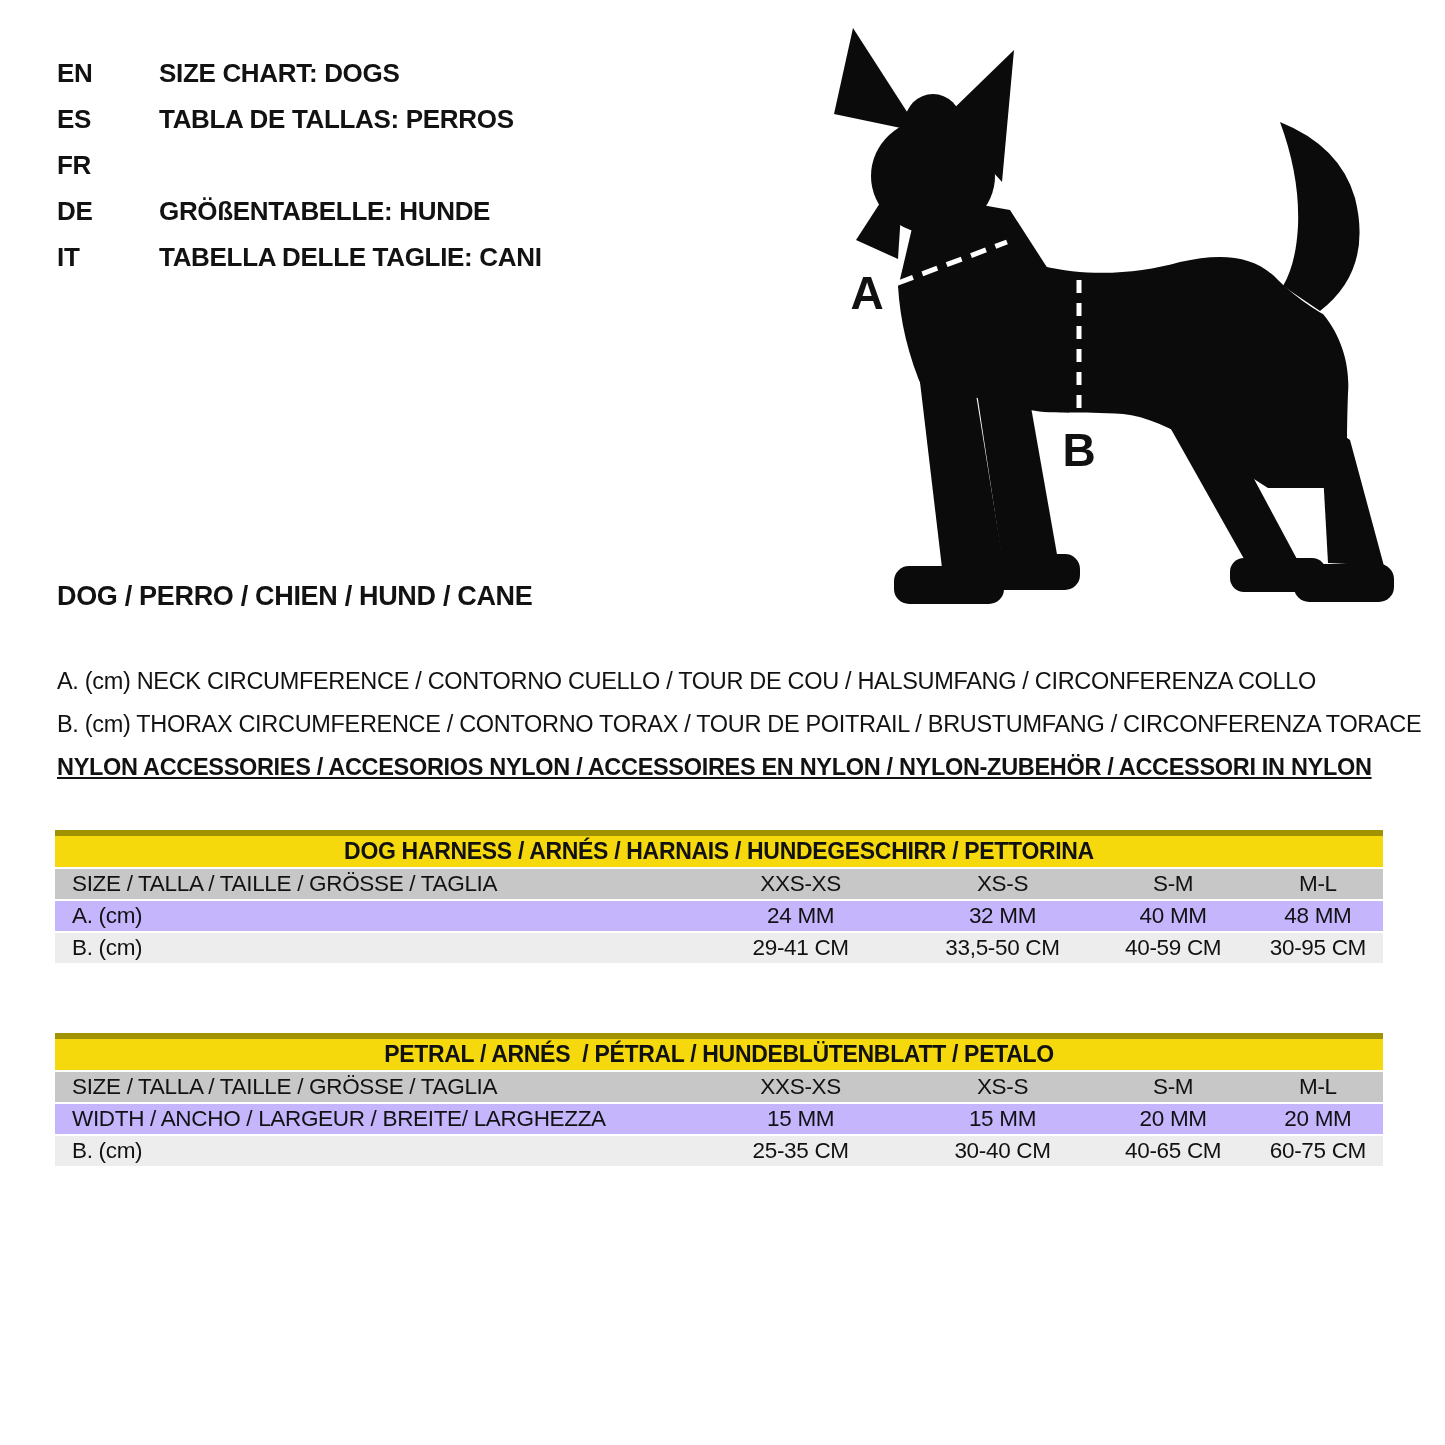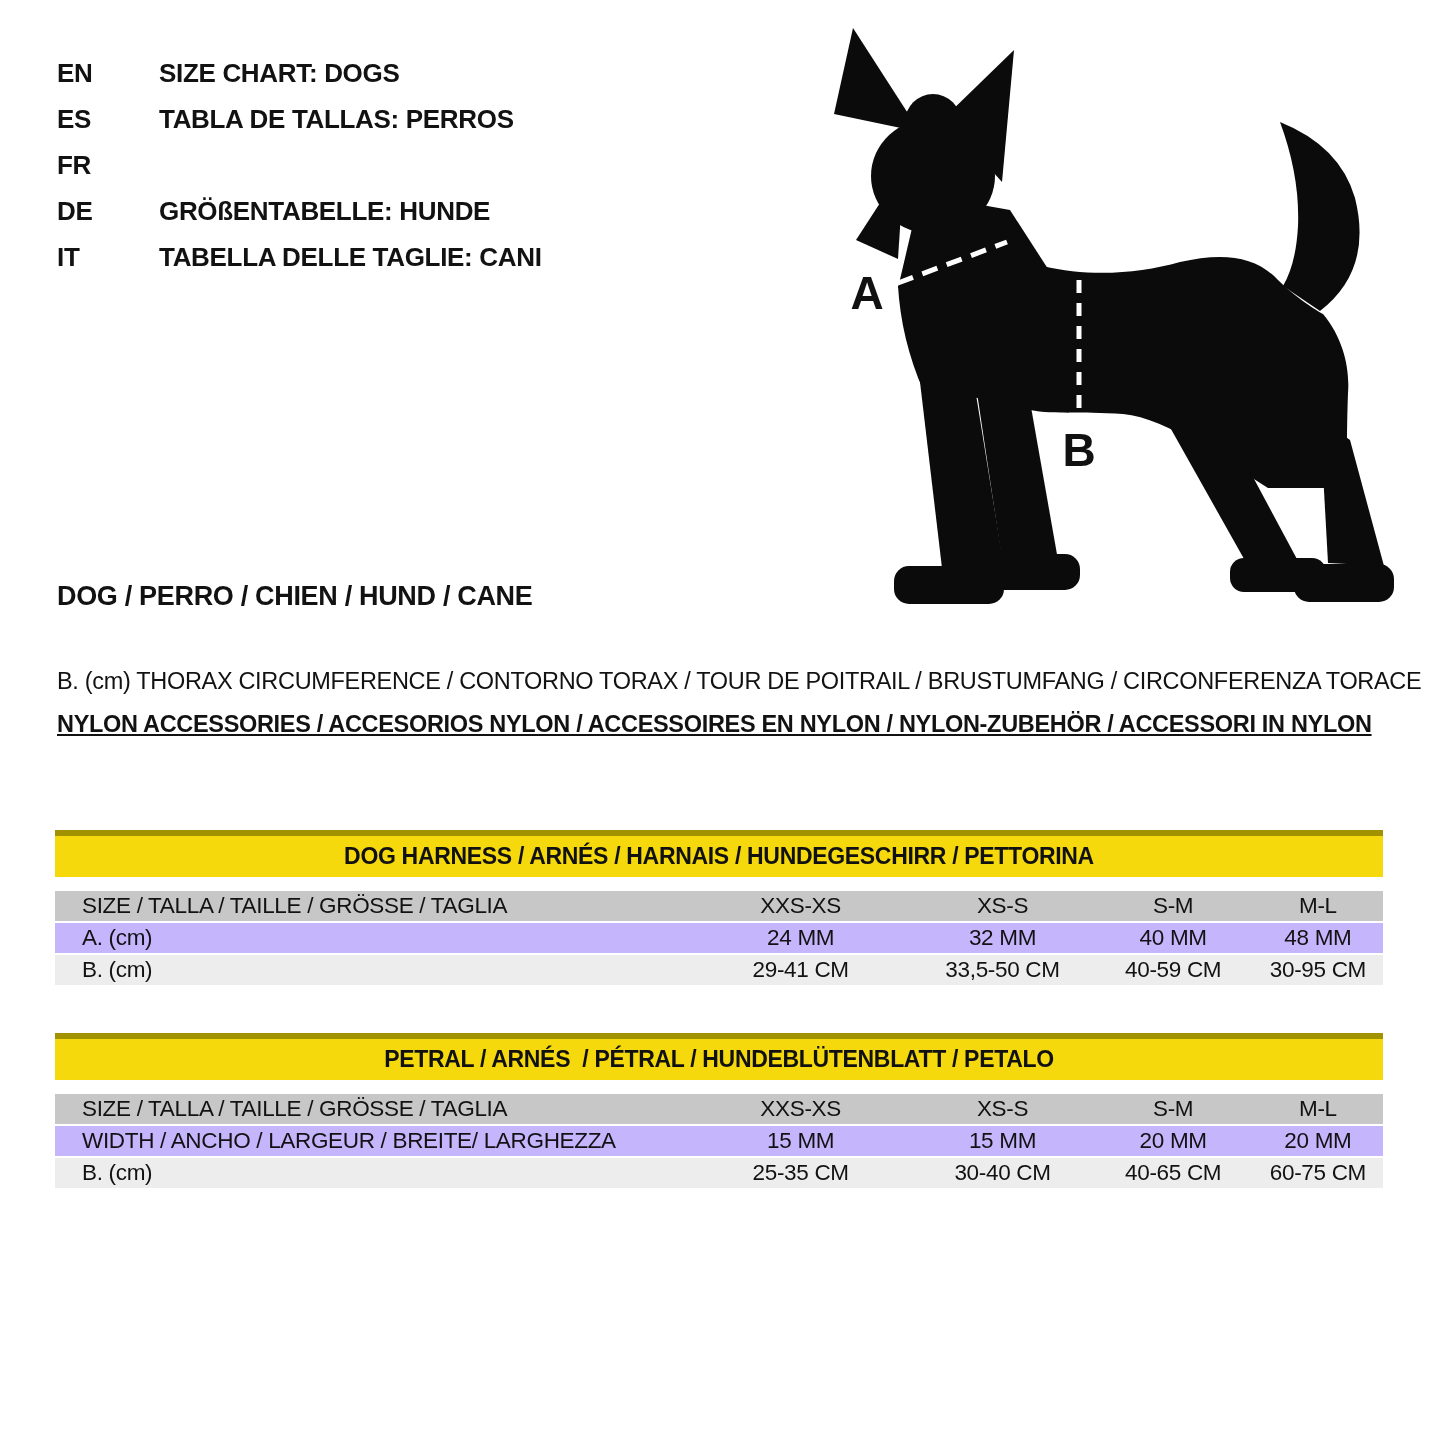--- a/index.html
+++ b/index.html
@@ -21,29 +21,29 @@
   .dog-label{position:absolute;left:57px;top:581px;font-size:27px;font-weight:bold;white-space:pre;}
   
   .notes{position:absolute;left:57px;top:660px;font-size:23.5px;}
   .note-line{height:43px;display:flex;align-items:center;white-space:pre;}
   .note-line.bold{font-weight:bold;text-decoration:underline;}
   
   .sizetable{position:absolute;left:55px;width:1328px;}
   .t1{top:830px;} .t2{top:1033px;}
   .accent{height:6px;background:#a09200;}
   .t-title{
-    height:41px;margin-bottom:14px;background:#f5d90c;color:#111;
+    height:31px;margin-bottom:2px;background:#f5d90c;color:#111;
     display:flex;align-items:center;justify-content:center;
     font-size:23px;font-weight:bold;white-space:pre;
   }
   .t-row{height:30px;margin-bottom:2px;display:grid;
     grid-template-columns:47.8% 16.7% 13.7% 12% 9.8%;align-items:center;
     font-size:22.5px;}
   .t-row .c{text-align:center;white-space:pre;}
-  .t-row .c.lab{text-align:left;padding-left:27px;}
+  .t-row .c.lab{text-align:left;padding-left:17px;}
   .t-head{background:#c7c7c7;}
   .t-a{background:#c4b5fd;}
   .t-b{background:#ededed;}
 </style>
 </head>
 <body>
 
 <div class="canvas">
 
   <header class="langs">
@@ -108,20 +108,21 @@
       <line x1="251" y1="264" x2="251" y2="392" stroke="#ffffff" stroke-width="5" stroke-dasharray="13 10"></line>
 
       <text x="39" y="293" text-anchor="middle" class="marker-letter">A</text>
       <text x="251" y="450" text-anchor="middle" class="marker-letter">B</text>
     </svg>
   </figure>
 
   <div class="dog-label">DOG / PERRO / CHIEN / HUND / CANE</div>
 
   <div class="notes">
+    <div class="note-line">A. (cm) NECK CIRCUMFERENCE / CONTORNO CUELLO / TOUR DE COU / HALSUMFANG / CIRCONFERENZA COLLO</div>
     <div class="note-line">B. (cm) THORAX CIRCUMFERENCE / CONTORNO TORAX / TOUR DE POITRAIL / BRUSTUMFANG / CIRCONFERENZA TORACE</div>
     <div class="note-line bold">NYLON ACCESSORIES / ACCESORIOS NYLON / ACCESSOIRES EN NYLON / NYLON-ZUBEHÖR / ACCESSORI IN NYLON</div>
   </div>
 
   <section class="sizetable t1">
     <div class="accent"></div>
     <div class="t-title">DOG HARNESS / ARNÉS / HARNAIS / HUNDEGESCHIRR / PETTORINA</div>
     <div class="t-row t-head">
       <div class="c lab">SIZE / TALLA / TAILLE / GRÖSSE / TAGLIA</div>
       <div class="c">XXS-XS</div>

